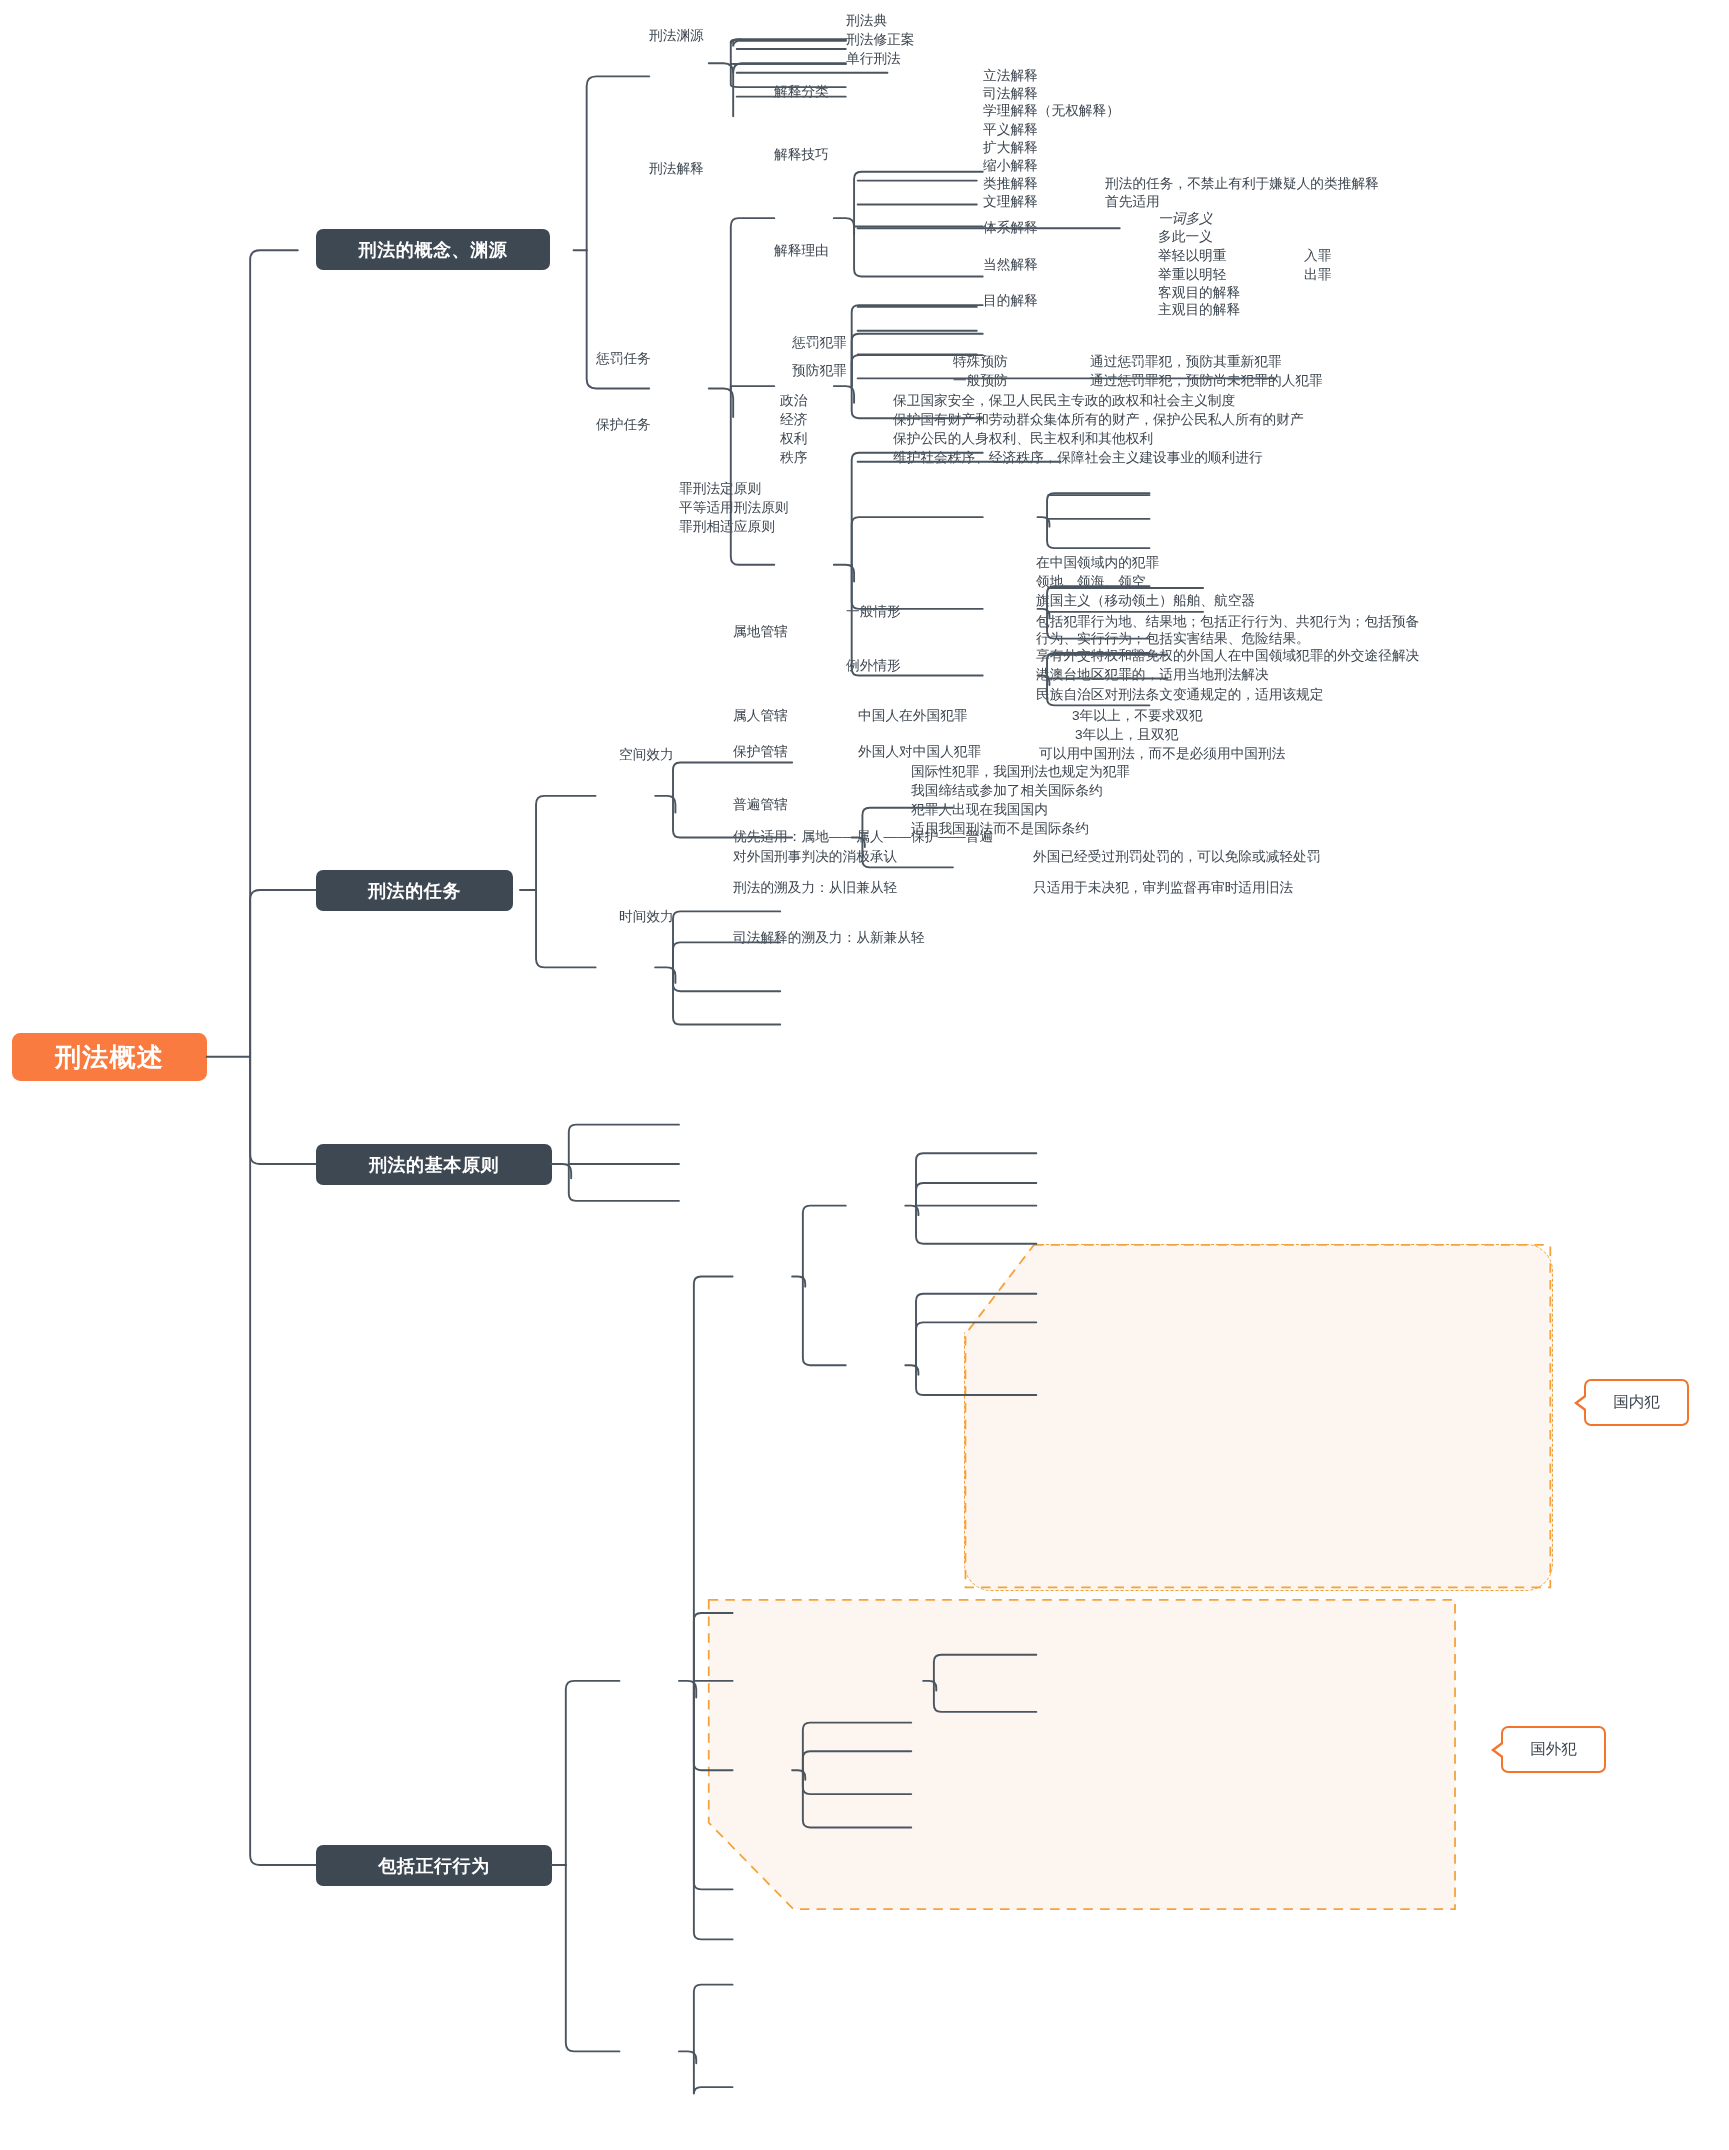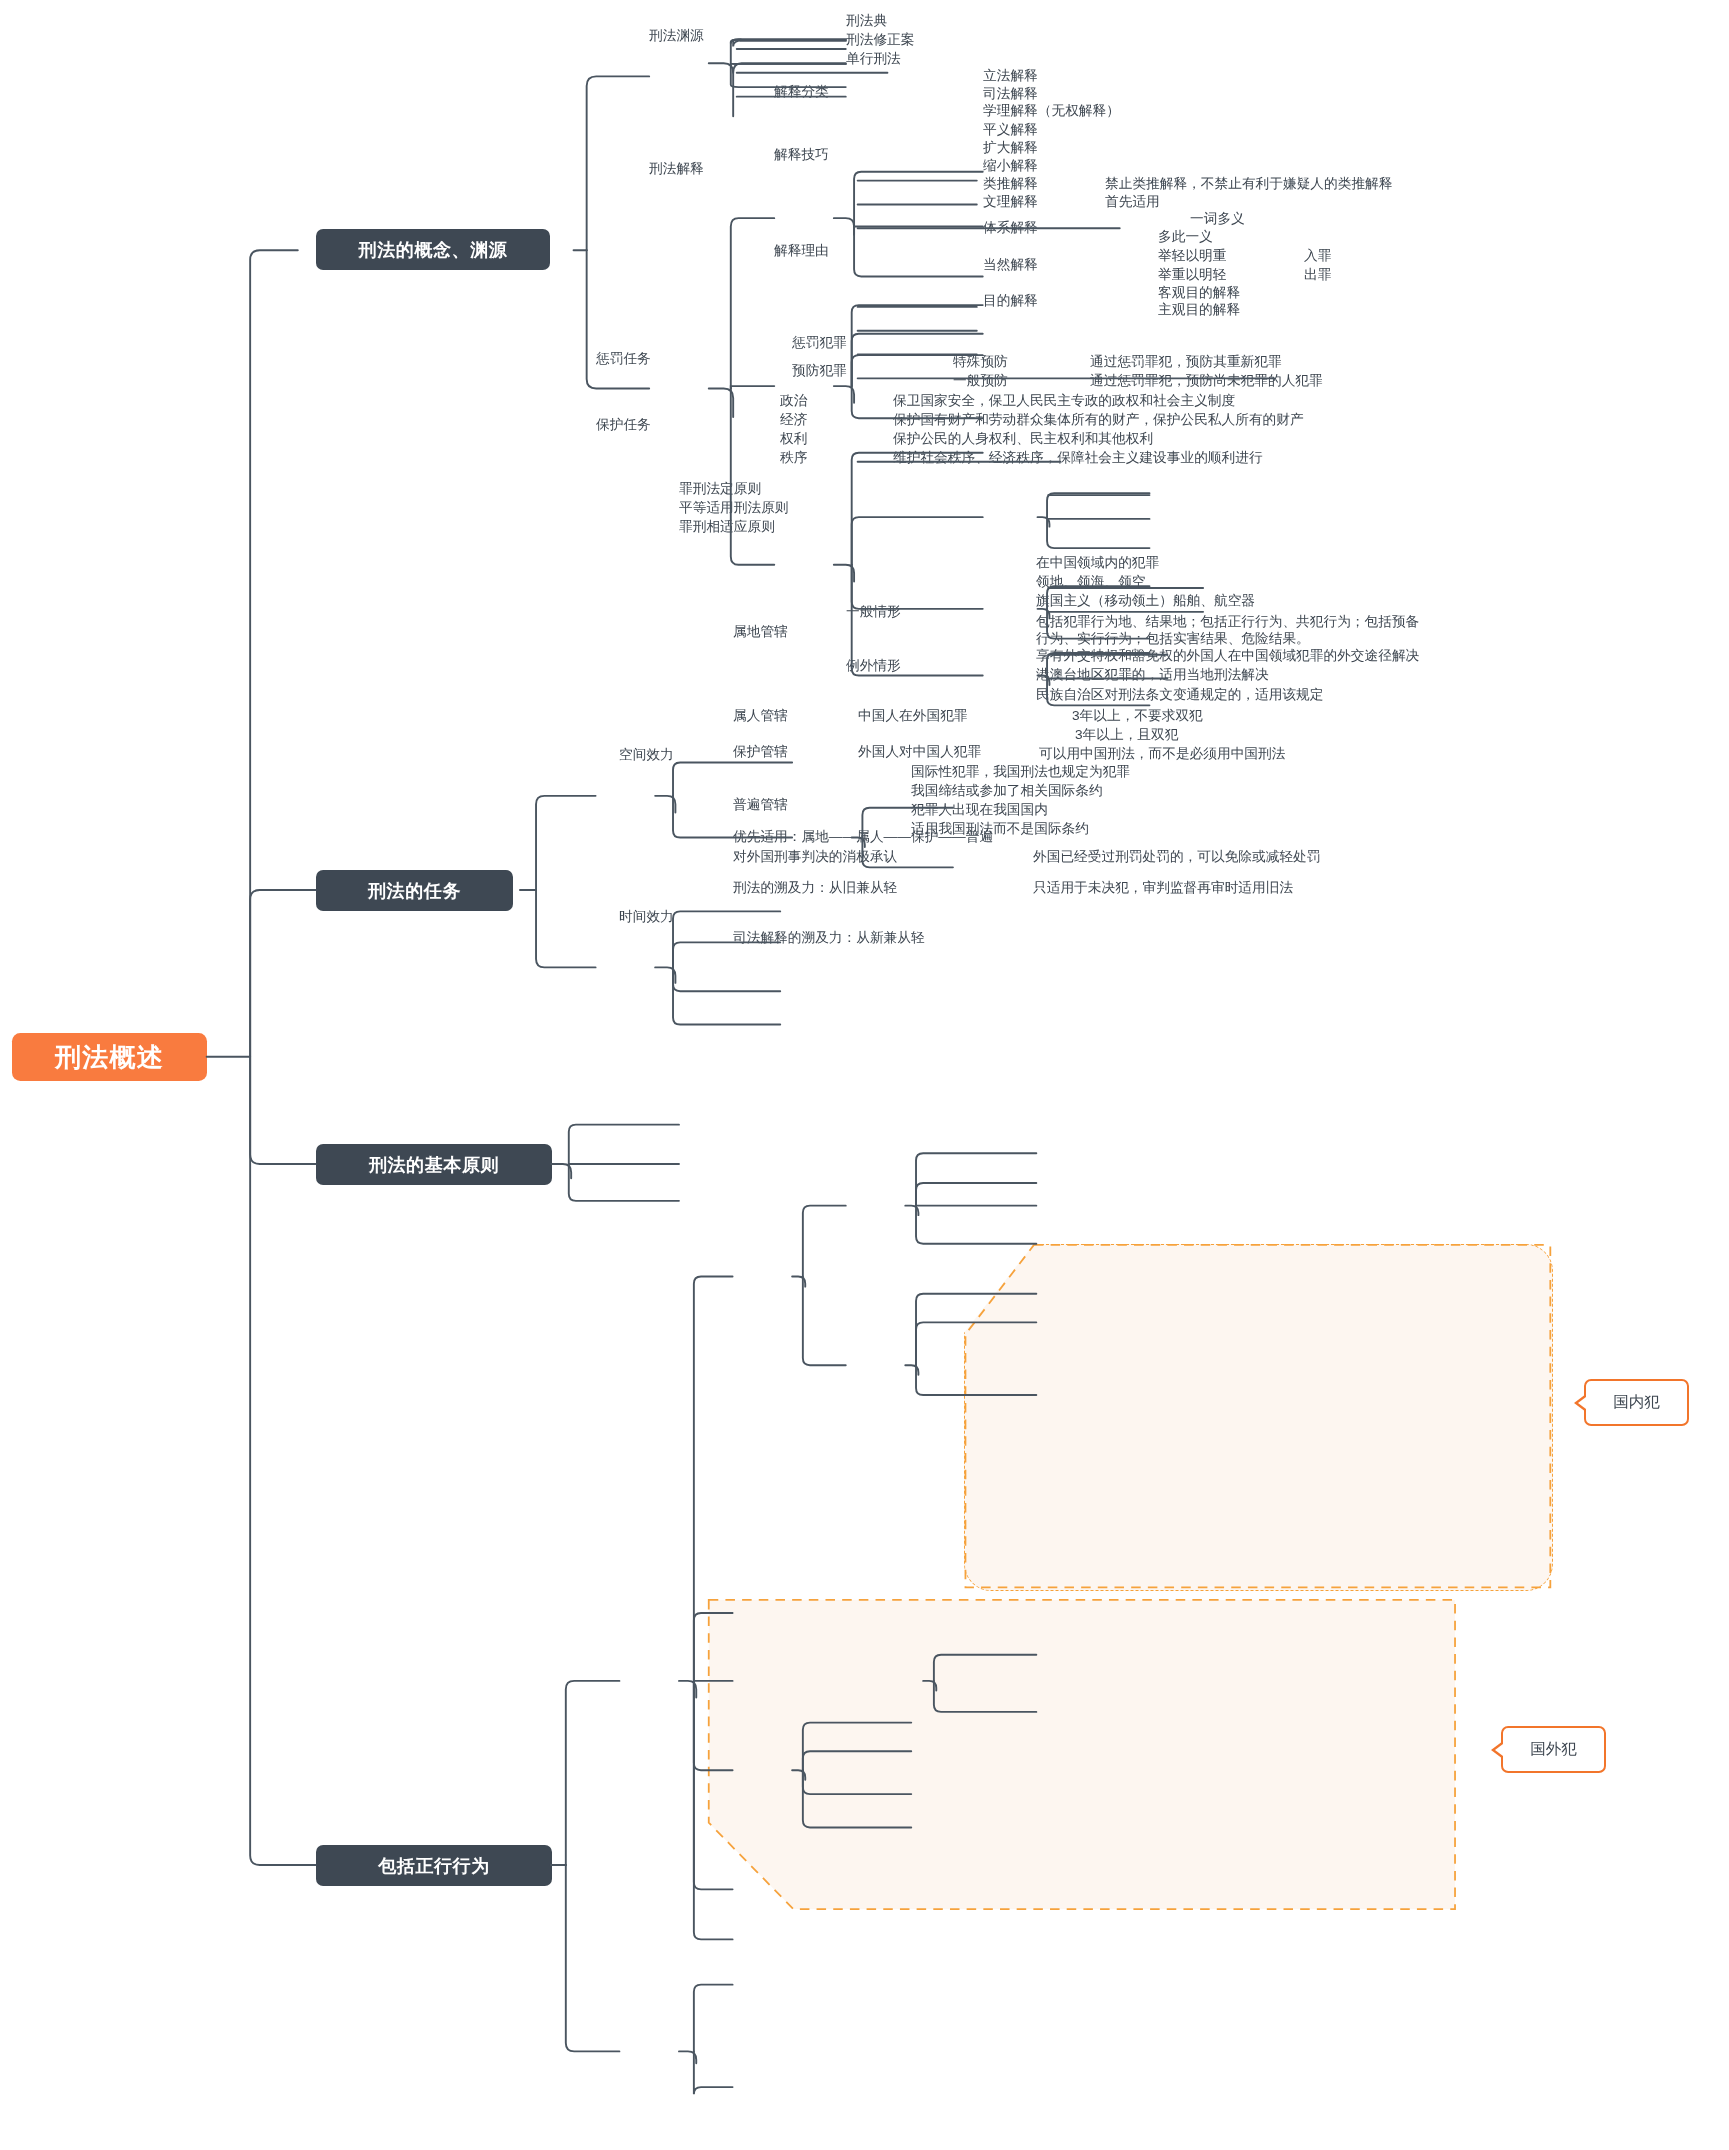--- a/index.html
+++ b/index.html
@@ -251,32 +251,32 @@
     <span>解释技巧</span></div>
   <div class="lbl leaf" style="left:983px;top:121px;">
     <span>平义解释</span></div>
   <div class="lbl leaf" style="left:983px;top:139px;text-align:right;">
     <span>扩大解释</span></div>
   <div class="lbl leaf" style="left:983px;top:157px;">
     <span>缩小解释</span></div>
   <div class="lbl leaf" style="left:983px;top:175px;">
     <span>类推解释</span></div>
   <div class="lbl leaf" style="left:1105px;top:175px;">
-    <span>禁止类推解释，不禁止有利于嫌疑人的类推解释</span></div>
+    <span>刑法的任务，不禁止有利于嫌疑人的类推解释</span></div>
 
   <div class="lbl leaf" style="left:774px;top:242px;">
     <span>解释理由</span></div>
   <div class="lbl leaf" style="left:983px;top:193px;">
     <span>文理解释</span></div>
   <div class="lbl leaf" style="left:1105px;top:193px;">
     <span>首先适用</span></div>
 
   <div class="lbl leaf" style="left:983px;top:219px;">
     <span>体系解释</span></div>
-  <div class="lbl leaf" style="left:1190px;top:210px;">
+  <div class="lbl leaf" style="left:1158px;top:210px;font-style:italic;">
     <span>一词多义</span></div>
   <div class="lbl leaf" style="left:1158px;top:228px;">
     <span>多此一义</span></div>
 
   <div class="lbl leaf" style="left:983px;top:256px;text-align:center;">
     <span>当然解释</span></div>
   <div class="lbl leaf" style="left:1158px;top:247px;">
     <span>举轻以明重</span></div>
   <div class="lbl leaf" style="left:1304px;top:247px;">
     <span>入罪</span></div>

